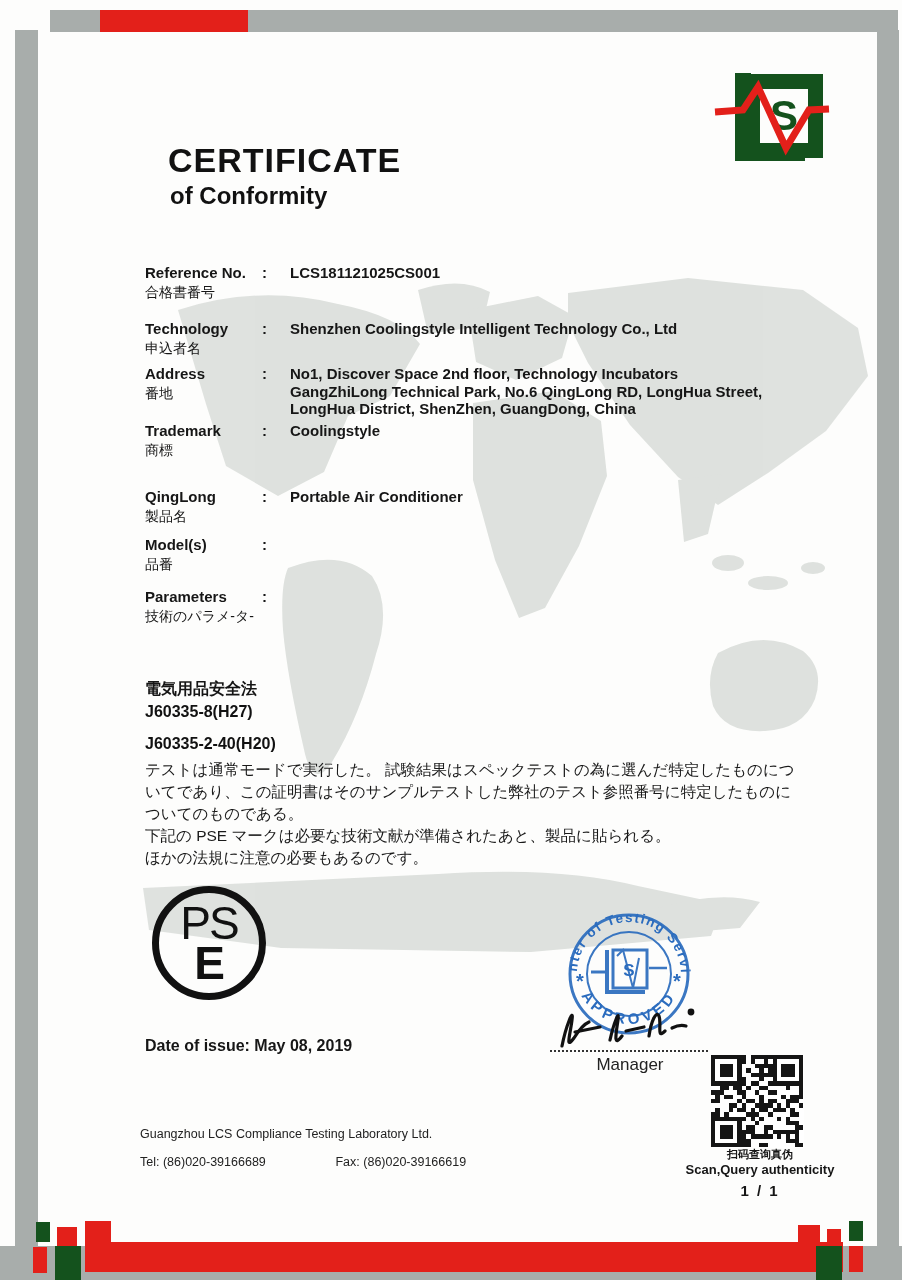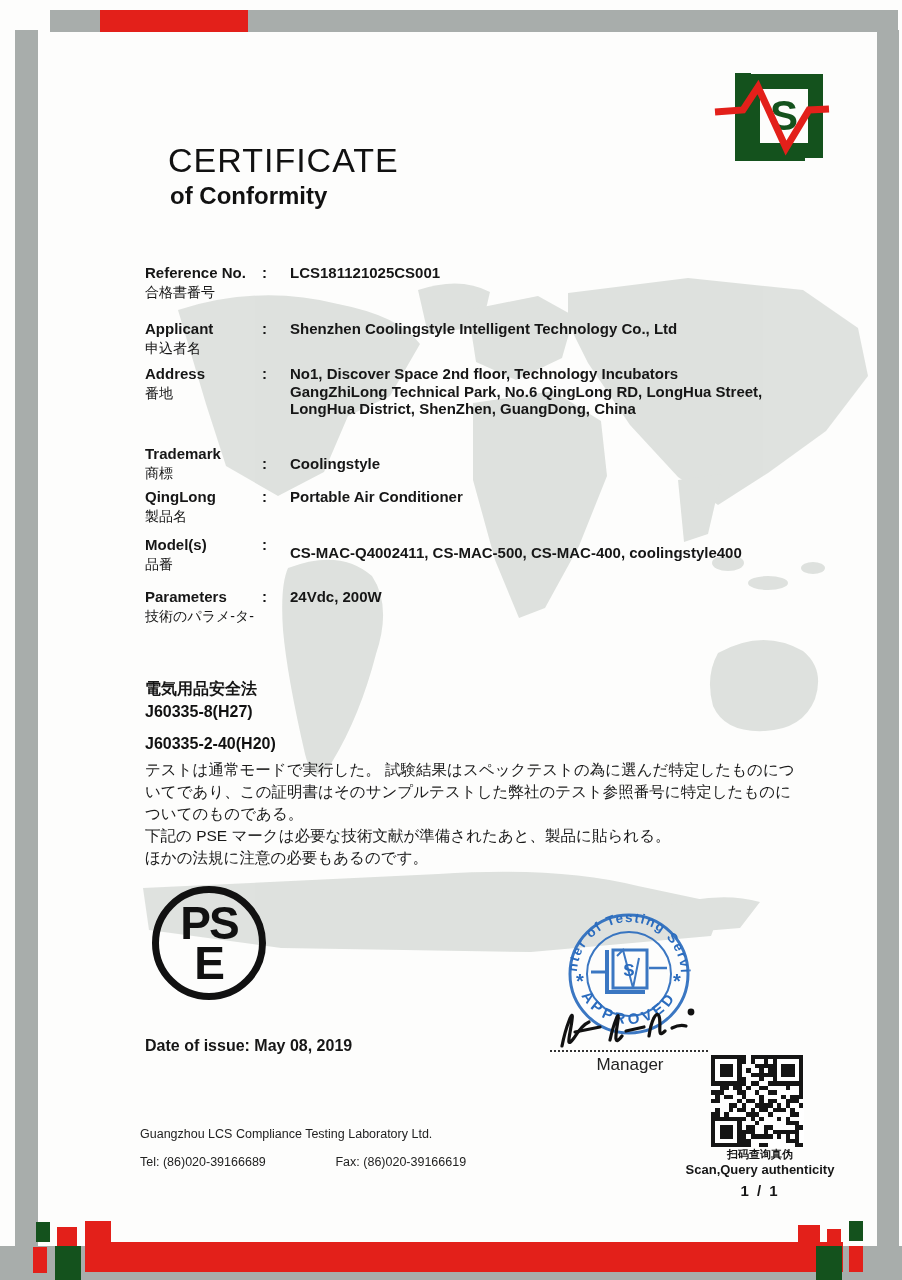--- a/index.html
+++ b/index.html
@@ -5,39 +5,39 @@
   html,body{margin:0;padding:0;background:#fff;}
   .canvas{position:relative;width:902px;height:1280px;background:#fdfdfc;overflow:hidden;
           font-family:"Liberation Sans","DejaVu Sans",sans-serif;color:#161616;}
   .abs{position:absolute;}
 
   
   .bar{position:absolute;background:#a8adab;}
   .deco{position:absolute;}
 
   
-  .title-main{position:absolute;left:168px;top:141px;font-size:34px;font-weight:normal;letter-spacing:1px;color:#111;}
+  .title-main{position:absolute;left:168px;top:141px;font-size:34px;font-weight:bold;letter-spacing:1px;color:#111;}
   .title-sub{position:absolute;left:170px;top:182px;font-size:24px;font-weight:bold;color:#111;}
 
   
   .field{position:absolute;left:145px;display:flex;align-items:flex-start;}
   .flabel{width:117px;}
   .flabel .l1{font-size:15px;font-weight:bold;line-height:18px;}
   .flabel .l2{font-size:14px;font-weight:normal;line-height:18px;margin-top:1px;width:110px;}
   .fcolon{width:28px;font-size:15px;font-weight:bold;}
   .fvalue{width:505px;font-size:15px;font-weight:bold;line-height:17.5px;white-space:pre-line;}
 
   .jpline{position:absolute;left:145px;font-size:16px;font-weight:600;color:#151515;}
   .stdline{position:absolute;left:145px;font-size:16px;font-weight:bold;color:#111;}
   .noteline{position:absolute;left:145px;font-size:15.5px;font-weight:500;color:#1a1a1a;}
 
   
   .pse{position:absolute;left:152px;top:886px;width:100px;height:100px;border:7px solid #111;border-radius:50%;
        text-align:center;color:#111;}
-  .pse .ps{font-size:46px;font-weight:bold;line-height:40px;margin-top:10px;letter-spacing:-2px;}
+  .pse .ps{font-size:46px;font-weight:normal;line-height:40px;margin-top:10px;letter-spacing:-2px;}
   .pse .e{font-size:46px;font-weight:bold;line-height:40px;letter-spacing:-1px;}
 
   .date-line{position:absolute;left:145px;top:1037px;font-size:16px;font-weight:bold;}
 
   
   .dotline{position:absolute;left:550px;top:1050px;width:158px;border-top:2.5px dotted #333;}
   .manager{position:absolute;left:560px;top:1055px;width:140px;text-align:center;font-size:17px;color:#222;}
 
   
   .qr{position:absolute;left:711px;top:1055px;width:93px;height:93px;background:#fff;}
@@ -106,37 +106,37 @@
   <div class="field" style="top:264px;">
     <div class="flabel">
         <div class="l1">Reference No.</div>
       <div class="l2">合格書番号</div>
       </div>
     <div class="fcolon">:</div>
     <div class="fvalue">LCS181121025CS001</div>
   </div>
   <div class="field" style="top:320px;">
     <div class="flabel">
-        <div class="l1">Applicant</div>
+        <div class="l1">Technology</div>
       <div class="l2">申込者名</div>
       </div>
     <div class="fcolon">:</div>
     <div class="fvalue">Shenzhen Coolingstyle Intelligent Technology Co., Ltd</div>
   </div>
   <div class="field" style="top:365px;">
     <div class="flabel">
         <div class="l1">Address</div>
       <div class="l2">番地</div>
       </div>
     <div class="fcolon">:</div>
     <div class="fvalue">No1, Discover Space 2nd floor, Technology Incubators
 GangZhiLong Technical Park, No.6 QingLong RD, LongHua Street,
 LongHua District, ShenZhen, GuangDong, China</div>
   </div>
-  <div class="field" style="top:445px;align-items:center;">
+  <div class="field" style="top:422px;">
     <div class="flabel">
         <div class="l1">Trademark</div>
       <div class="l2">商標</div>
       </div>
     <div class="fcolon">:</div>
     <div class="fvalue">Coolingstyle</div>
   </div>
   <div class="field" style="top:488px;">
     <div class="flabel">
         <div class="l1">QingLong</div>
@@ -144,29 +144,27 @@
       </div>
     <div class="fcolon">:</div>
     <div class="fvalue">Portable Air Conditioner</div>
   </div>
   <div class="field" style="top:536px;">
     <div class="flabel">
         <div class="l1">Model(s)</div>
       <div class="l2">品番</div>
       </div>
     <div class="fcolon">:</div>
-    <div class="fvalue" style="padding-top:8px;">CS-MAC-Q4002411, CS-MAC-500, CS-MAC-400, coolingstyle400</div>
   </div>
   <div class="field" style="top:588px;">
     <div class="flabel">
         <div class="l1">Parameters</div>
       <div class="l2">技術のパラメ-タ-</div>
       </div>
     <div class="fcolon">:</div>
-    <div class="fvalue">24Vdc, 200W</div>
   </div>
 
   <div class="jpline" style="top:679px;font-weight:bold;">電気用品安全法</div>
   <div class="stdline" style="top:703px;">J60335-8(H27)</div>
   <div class="stdline" style="top:735px;">J60335-2-40(H20)</div>
 
   <div class="noteline" style="top:782px;">いてであり、この証明書はそのサンプルテストした弊社のテスト参照番号に特定したものに</div>
   <div class="noteline" style="top:760px;">テストは通常モードで実行した。 試験結果はスペックテストの為に選んだ特定したものにつ</div>
   <div class="noteline" style="top:804px;">ついてのものである。</div>
   <div class="noteline" style="top:848px;">ほかの法規に注意の必要もあるのです。</div>

